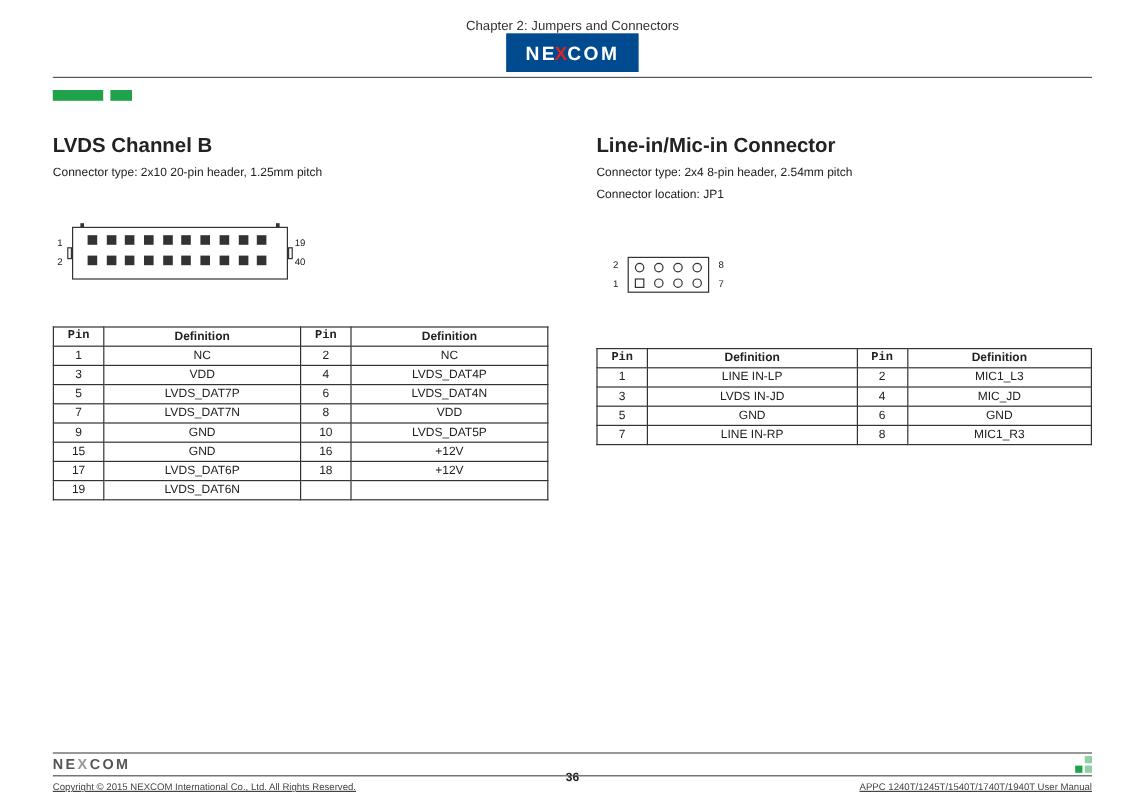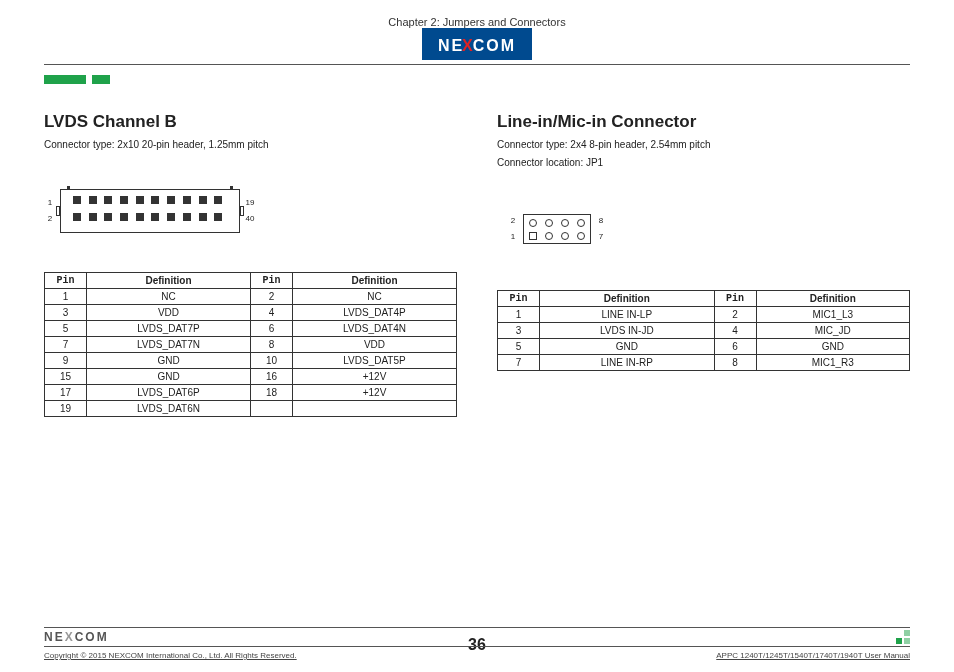--- a/index.html
+++ b/index.html
@@ -113,21 +113,21 @@
   .footer-logo .x { color:#999; }
   .footer-bottom {
     border-top:1px solid #555;
     display:flex; justify-content:space-between; align-items:center;
     font-size:8px; color:#444; padding-top:4px;text-decoration:underline;
   }
   .footer-sq { display:flex; flex-direction:column; gap:2px; align-items:flex-end; }
   .fsq-row { display:flex; gap:2px; }
   .fsq { width:6px; height:6px; background:#1fa24a; }
   .fsq.dim { opacity:.5; }
-  .page-num { font-size:16px; font-weight:700; position:absolute; left:50%; transform:translateX(-50%); bottom:18px;margin-top:47px; }
+  .page-num { font-size:10px; font-weight:700; position:absolute; left:50%; transform:translateX(-50%); bottom:18px;margin-top:47px; }
 </style>
 </head>
 <body>
 
 <div class="header">
   <div class="chapter">Chapter 2: Jumpers and Connectors</div>
   <div class="logo">
     <span>NE</span>
     <span class="x">X</span>
     <span>COM</span>

